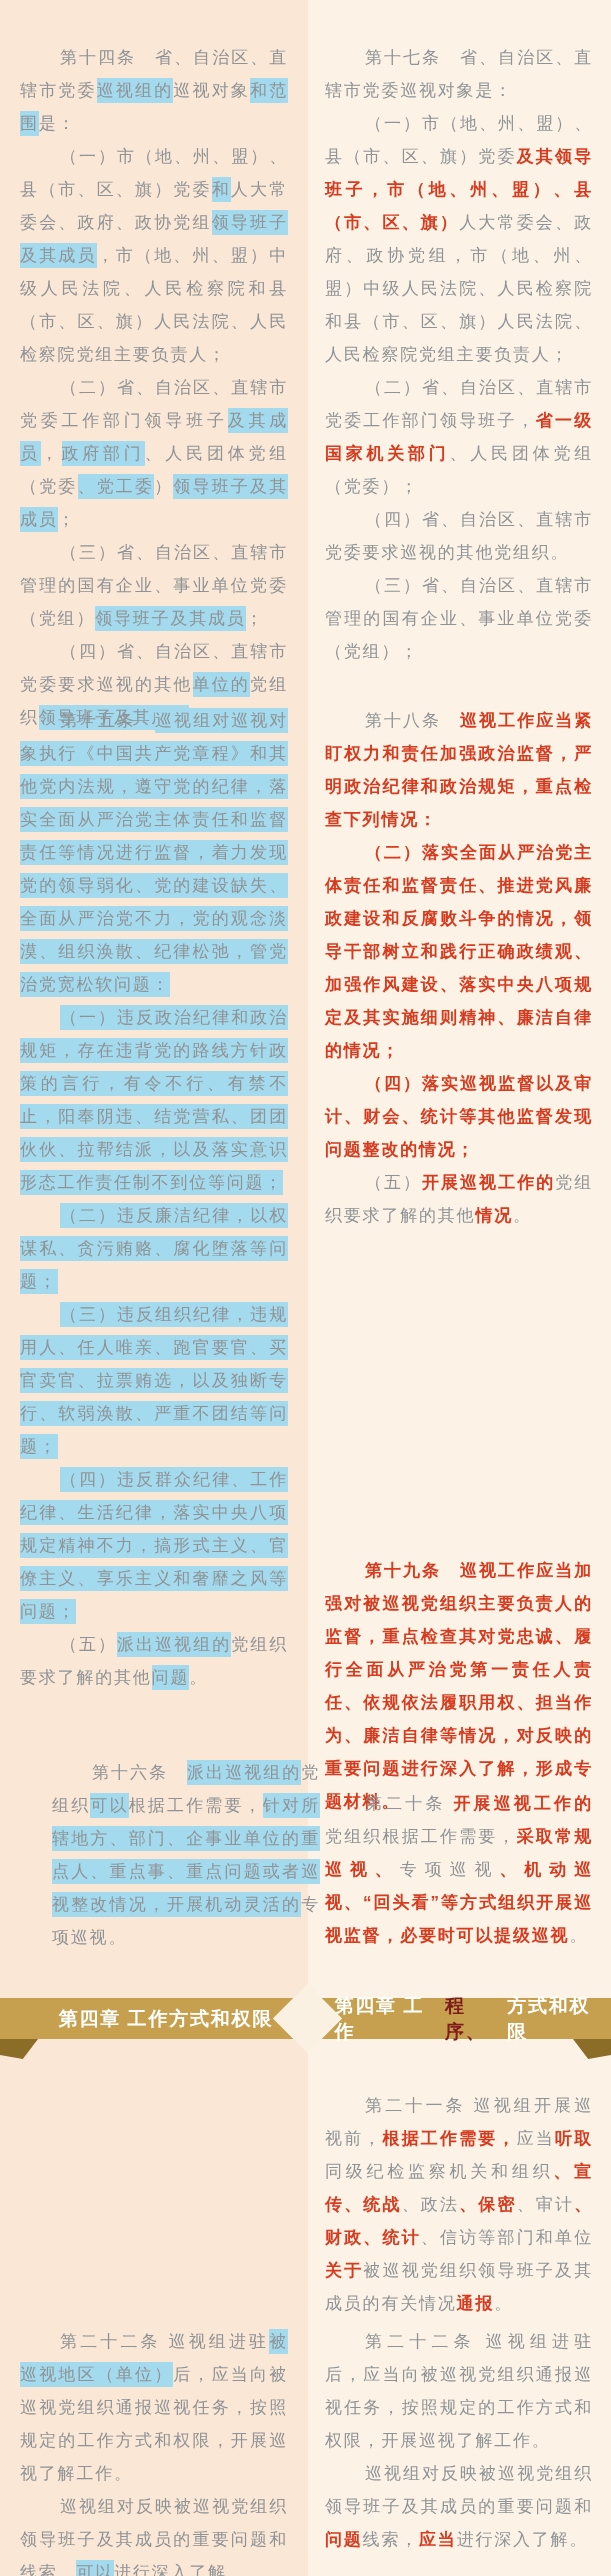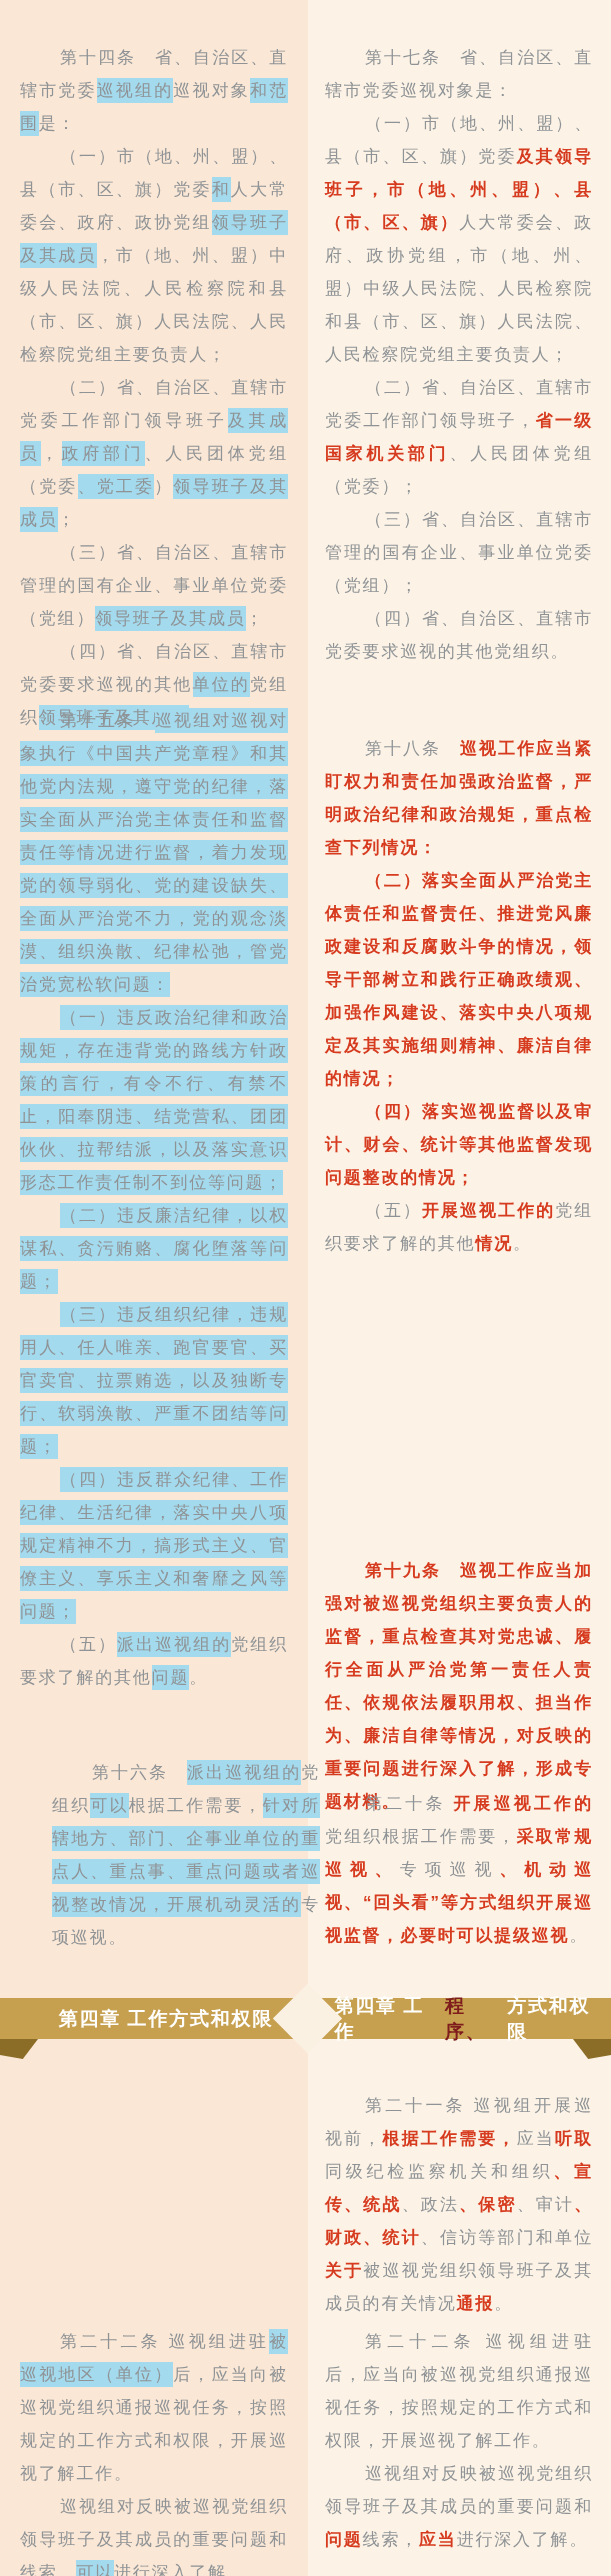--- a/index.html
+++ b/index.html
@@ -75,24 +75,24 @@
     <div class="block" style="top: 2325px;">
       <p><span>第二十二条 巡视组进驻</span><span class="hl">被巡视地区（单位）</span><span>后，应当向被巡视党组织通报巡视任务，按照规定的工作方式和权限，开展巡视了解工作。</span></p>
       <p><span>巡视组对反映被巡视党组织领导班子及其成员的重要问题和线索，</span><span class="hl">可以</span><span>进行深入了解。</span></p>
     </div>
   </div>
 <div class="column" id="col-right">
     <div class="block" style="top: 41px;">
       <p><span>第十七条　省、自治区、直辖市党委巡视对象是：</span></p>
       <p><span>（一）市（地、州、盟）、县（市、区、旗）党委</span><span class="red">及其领导班子，市（地、州、盟）、县（市、区、旗）</span><span>人大常委会、政府、政协党组，市（地、州、盟）中级人民法院、人民检察院和县（市、区、旗）人民法院、人民检察院党组主要负责人；</span></p>
       <p><span>（二）省、自治区、直辖市党委工作部门领导班子，</span><span class="red">省一级国家机关部门</span><span>、人民团体党组（党委）；</span></p>
+      <p><span>（四）省、自治区、直辖市党委要求巡视的其他党组织。</span></p>
       <p><span>（三）省、自治区、直辖市管理的国有企业、事业单位党委（党组）；</span></p>
-      <p><span>（四）省、自治区、直辖市党委要求巡视的其他党组织。</span></p>
     </div>
-    <div class="block" style="top: 732px;">
+    <div class="block" style="top: 704px;">
       <p><span>第十八条　</span><span class="red">巡视工作应当紧盯权力和责任加强政治监督，严明政治纪律和政治规矩，重点检查下列情况：</span></p>
       <p><span class="red">（二）落实全面从严治党主体责任和监督责任、推进党风廉政建设和反腐败斗争的情况，领导干部树立和践行正确政绩观、加强作风建设、落实中央八项规定及其实施细则精神、廉洁自律的情况；</span></p>
       <p><span class="red">（四）落实巡视监督以及审计、财会、统计等其他监督发现问题整改的情况；</span></p>
       <p><span>（五）</span><span class="red">开展巡视工作的</span><span>党组织要求了解的其他</span><span class="red">情况</span><span>。</span></p>
     </div>
     <div class="block" style="top: 1554px;">
       <p><span class="red">第十九条　巡视工作应当加强对被巡视党组织主要负责人的监督，重点检查其对党忠诚、履行全面从严治党第一责任人责任、依规依法履职用权、担当作为、廉洁自律等情况，对反映的重要问题进行深入了解，形成专题材料。</span></p>
     </div>
     <div class="block" style="top: 1787px;">
       <p><span>第二十条 </span><span class="red">开展巡视工作的</span><span>党组织根据工作需要，</span><span class="red">采取常规巡视、</span><span>专项巡视</span><span class="red">、机动巡视、“回头看”等方式组织开展巡视监督，必要时可以提级巡视</span><span>。</span></p>

